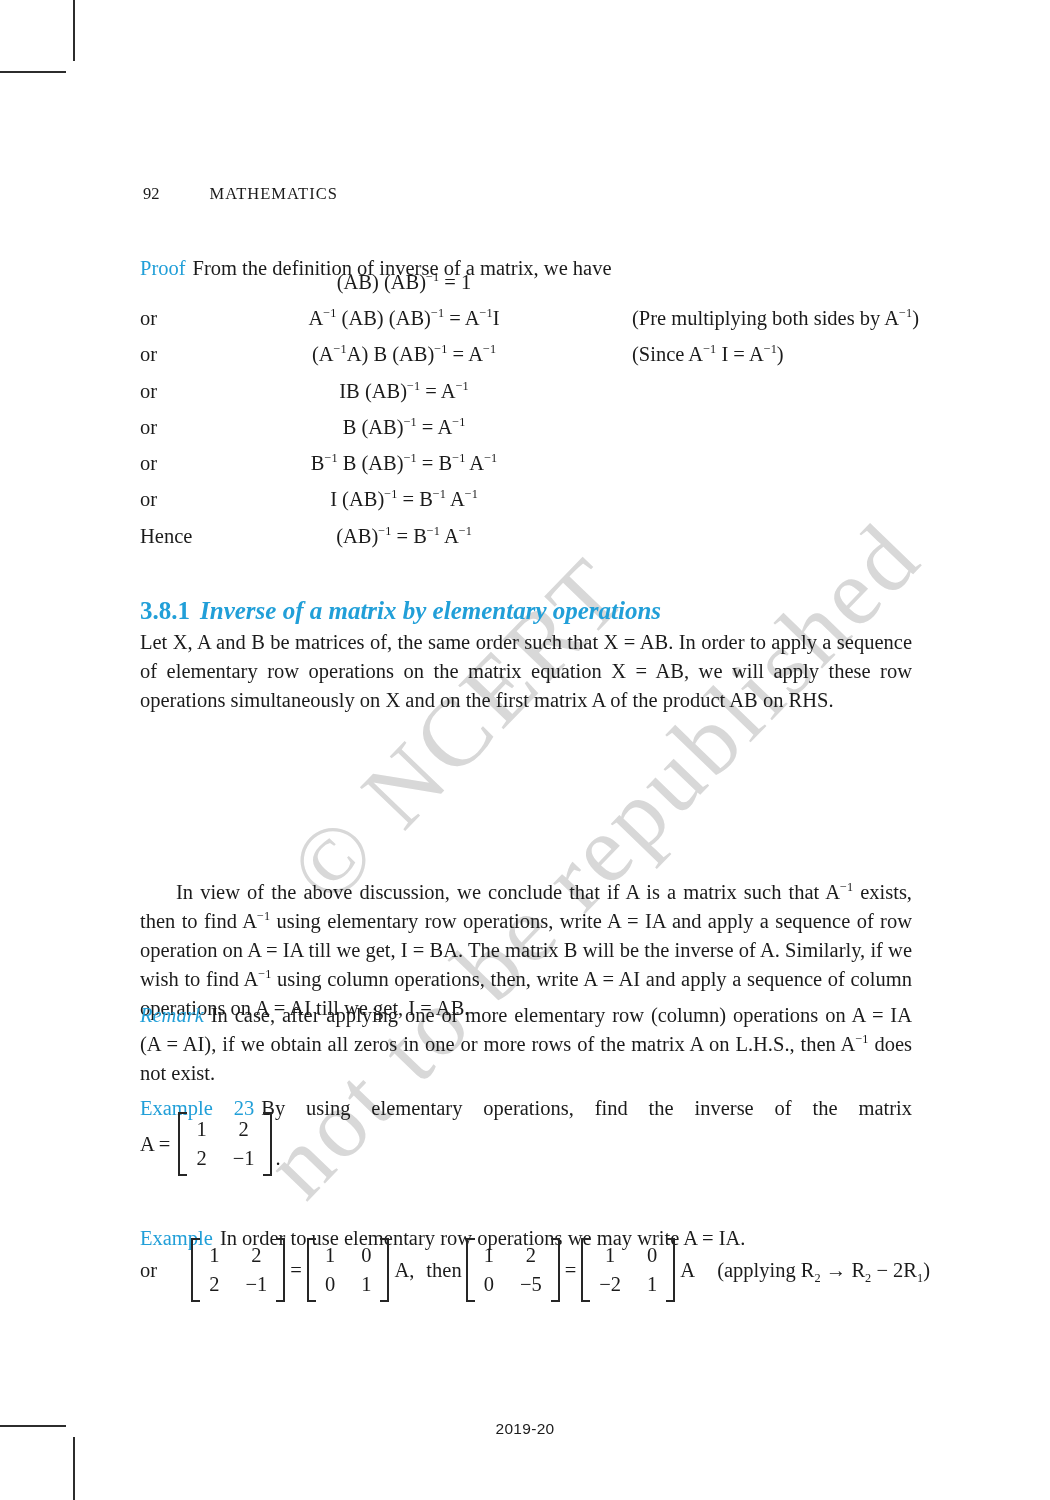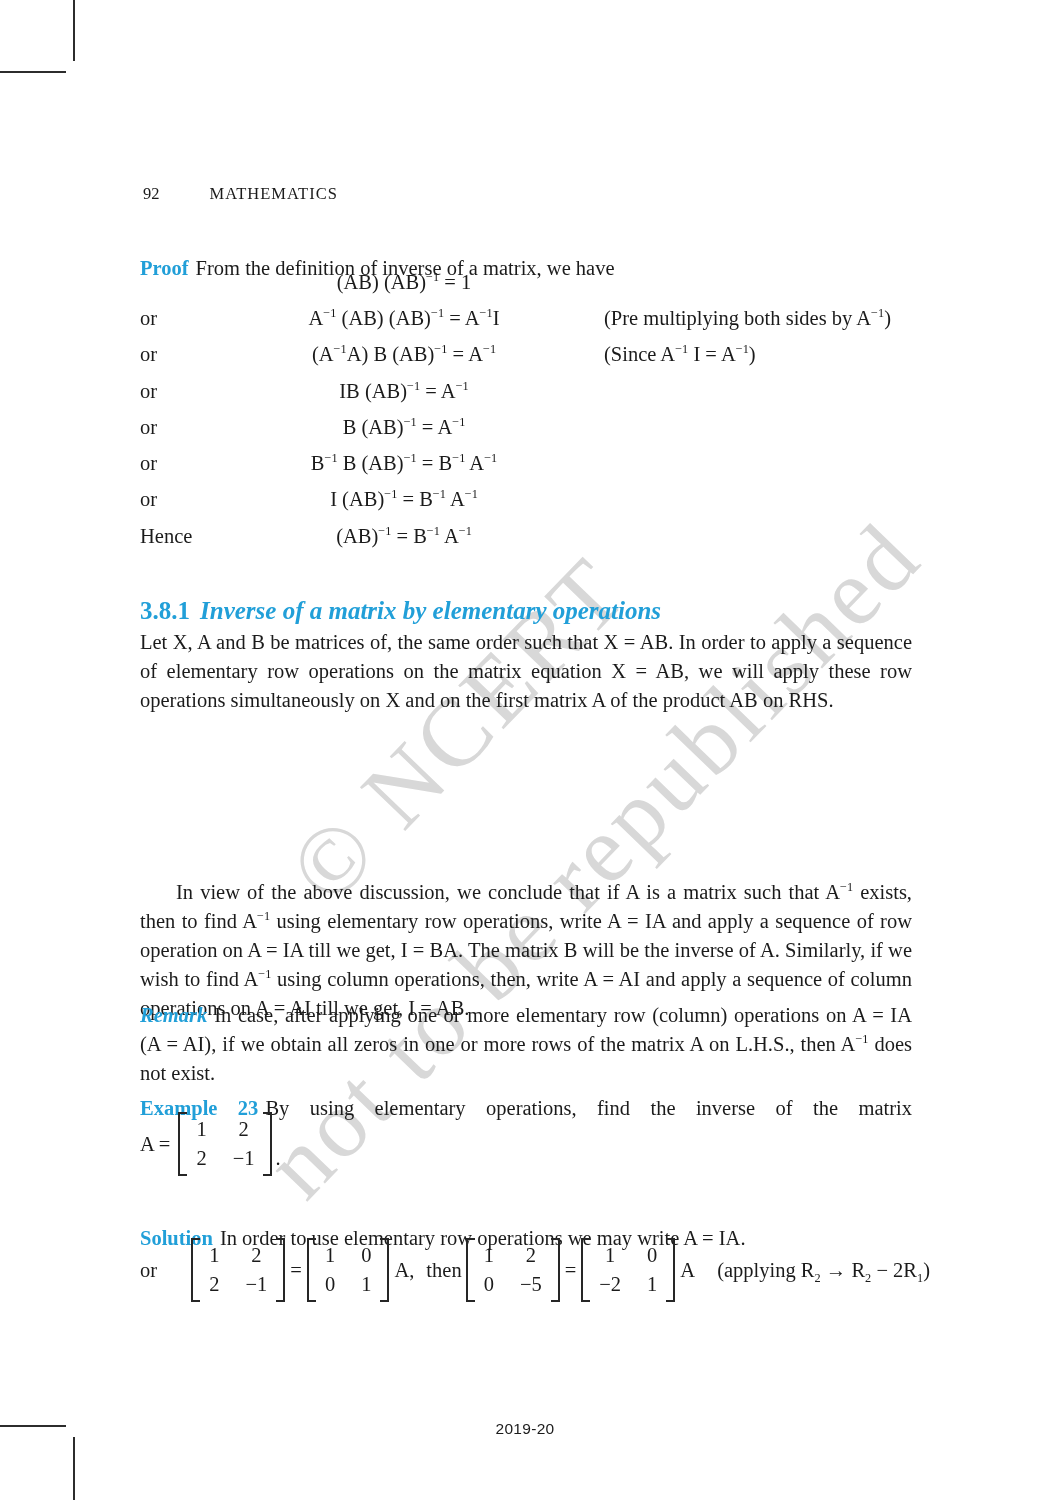--- a/index.html
+++ b/index.html
@@ -34,30 +34,30 @@
     z-index:0;user-select:none;
   }
   .content-layer{position:absolute;left:0;top:0;width:100%;height:100%;z-index:1;}
   
   .page-header{position:absolute;left:143px;top:184px;font-size:16.5px;}
   .page-header .hdr-title{margin-left:50px;letter-spacing:1px;}
   
   .blk{position:absolute;left:140px;width:772px;}
   .just{text-align:justify;line-height:29px;}
   .indent{text-indent:36px;}
-  .accent{color:var(--accent);font-weight:bold;}
+  .accent{color:var(--accent);font-weight:normal;}
   .accent.it{font-style:italic;}
   .lbl{margin-right:7px;}
   sup{font-size:0.60em;line-height:0;}
   sub{font-size:0.60em;line-height:0;}
   
   .steps{top:264px;}
   .step{display:grid;grid-template-columns:64px 400px 1fr;height:36.3px;align-items:center;}
   .step-eq{text-align:center;}
-  .step-note{white-space:nowrap;}
+  .step-note{white-space:nowrap;margin-left:28px;}
   
   .section-head{top:572px;font-size:25px;font-weight:bold;color:var(--accent);}
   .section-head .sec-title{font-style:italic;margin-left:10px;}
   
   .proof-para{top:236px;}
   .para1{top:607px;}
   .para2{top:730px;}
   .para3{top:857px;}
   .remark-para{top:980px;}
   .example-line{top:1076px;text-align:justify;text-align-last:justify;}
@@ -178,21 +178,21 @@
           <span>2</span>
           <span>2</span>
           <span>−1</span>
         </span>
         <span class="bk r"></span>
       </span>
       <span class="md-period">.</span>
     </div>
 
     <p class="blk solution-para">
-      <span class="accent lbl">Solution</span><span>In order to use elementary row operations we may write A = IA.</span>
+      <span class="accent lbl">Example</span><span>In order to use elementary row operations we may write A = IA.</span>
     </p>
 
     <div class="blk final-line">
       <span class="fl-lead">or</span>
       <span class="mat">
         <span class="bk l"></span>
         <span class="cells">
           <span>1</span>
           <span>2</span>
           <span>2</span>

